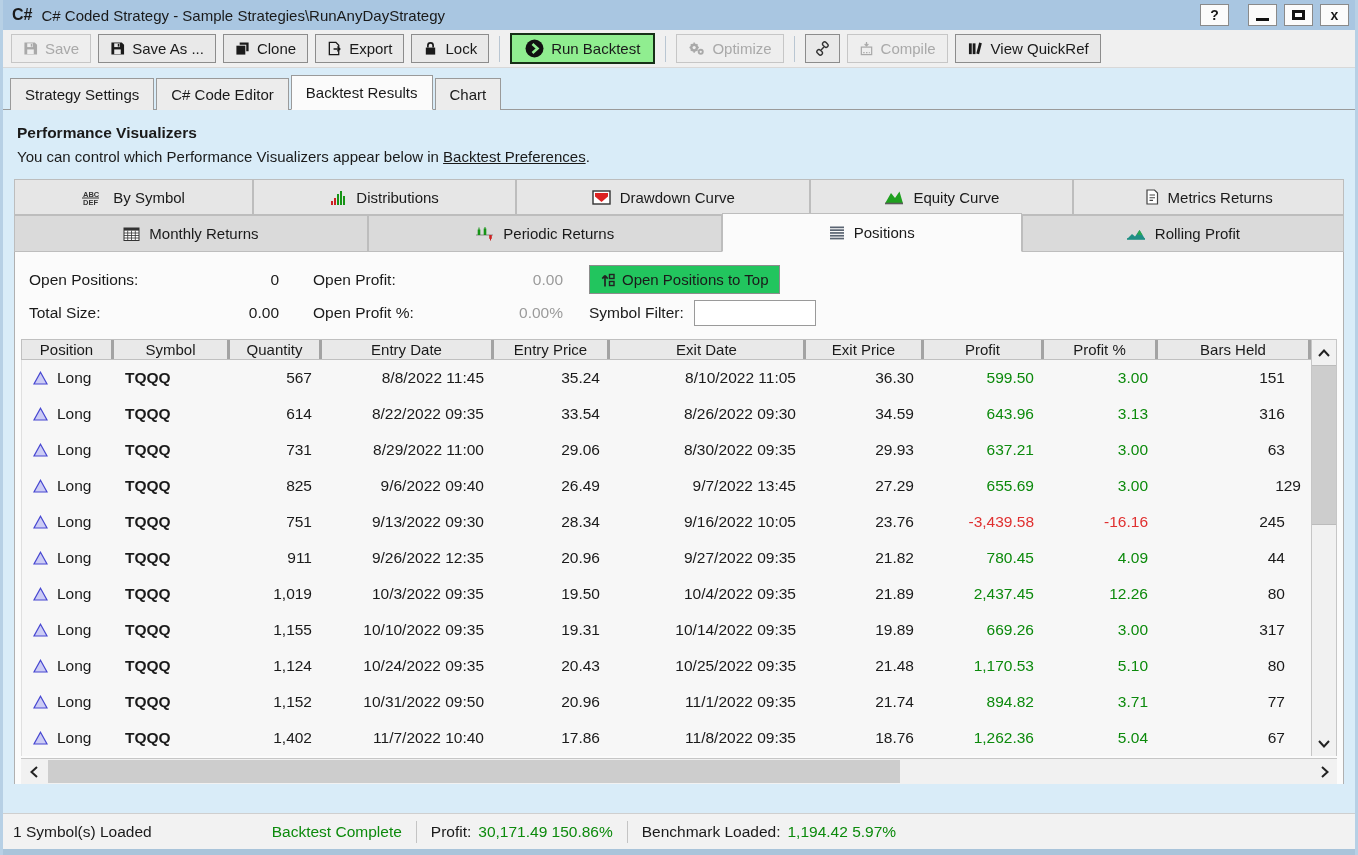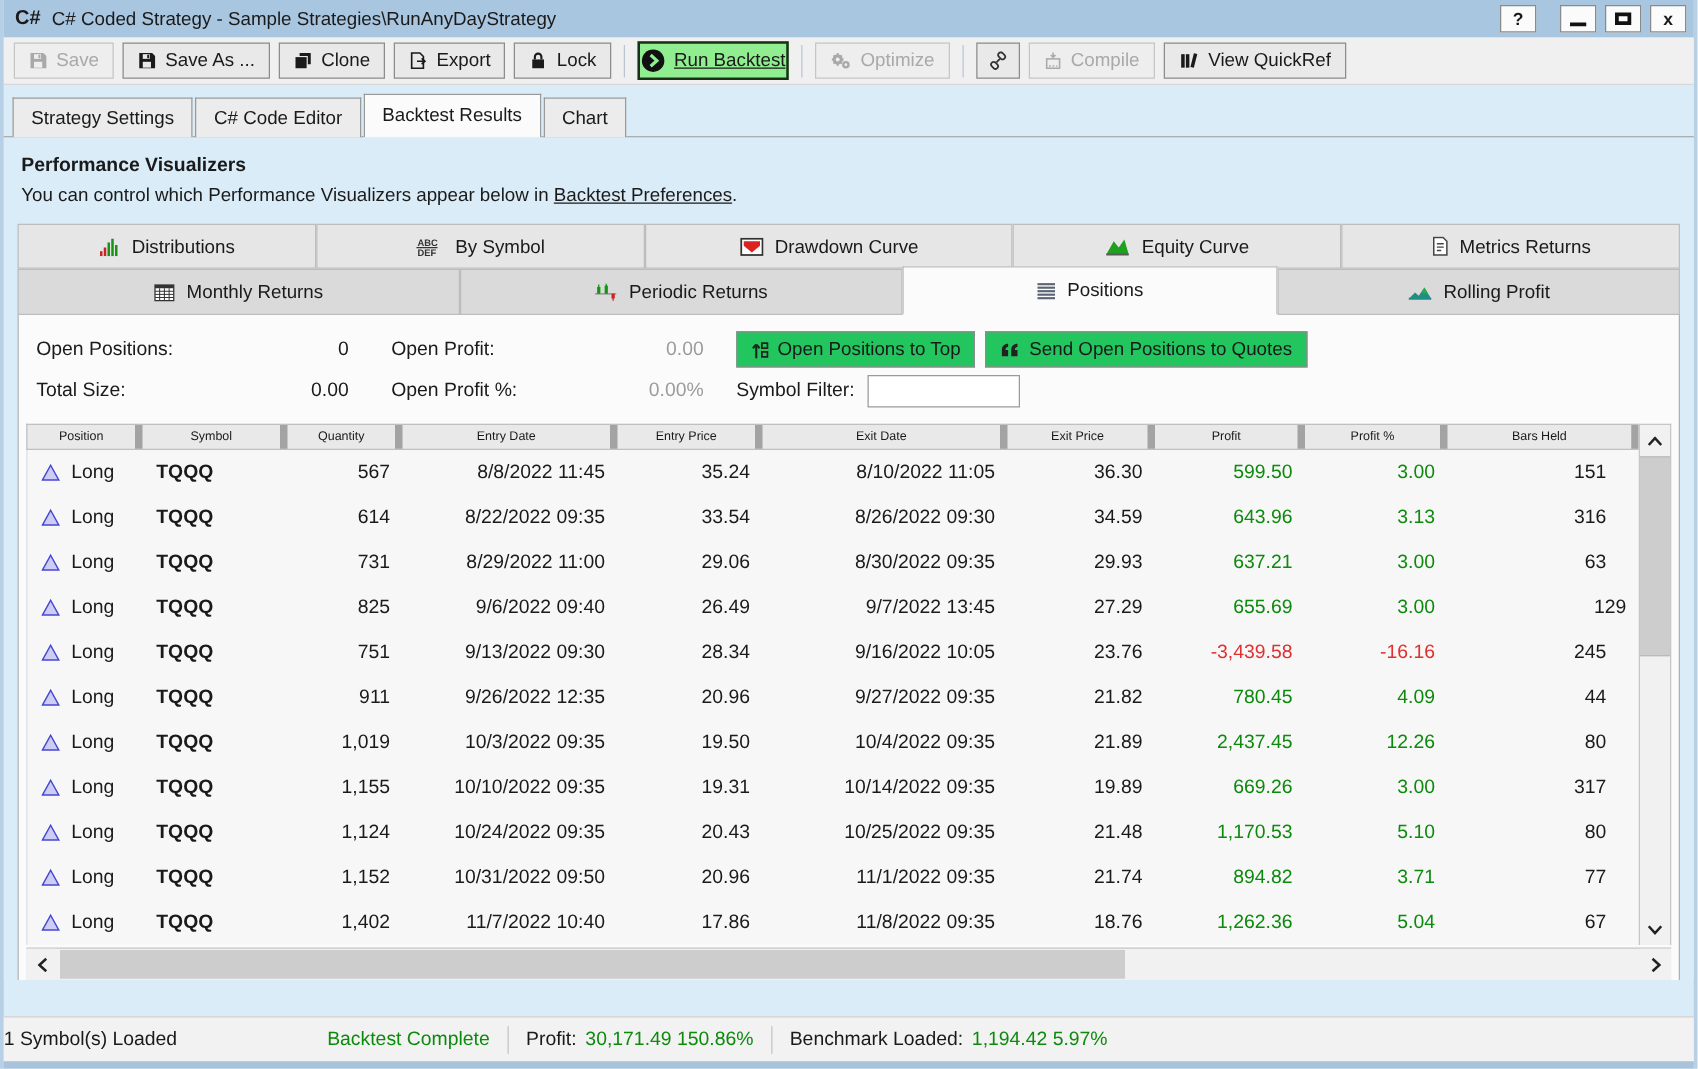--- a/index.html
+++ b/index.html
@@ -19,21 +19,21 @@
   .min-glyph { width:13px; height:3px; background:#111; margin-top:8px; }
   .max-glyph { width:13px; height:10px; border:3px solid #111; }
 
   
   .toolbar { height:38px; background:#f0f0f0; border-bottom:1px solid #d8d8d8; display:flex; align-items:center;
              padding:0 8px; gap:7px; flex:none; }
   .btn { height:29px; padding:0 11px; background:#e9e9e9; border:1px solid #8c8c8c; display:flex; align-items:center;
          gap:7px; font-size:15px; white-space:nowrap; cursor:default; }
   .btn svg { flex:none; }
   .btn.disabled { color:#a9a9a9; border-color:#c6c6c6; background:#eeeeee; }
-  .btn.run { background:#90ee90; border:2px solid #173117; font-size:15px; padding:0 1px; height:31px;text-decoration:underline; }
+  .btn.run { background:#90ee90; border:2px solid #173117; font-size:15px; padding:0 13px; height:31px; }
   .tsep { width:1px; height:26px; background:#b9c6d2; margin:0 3px; }
   .icon-only { padding:0 9px; }
 
   
   .maintabs-wrap { padding:10px 0 0 7px; border-bottom:1px solid #9a9a9a; display:flex; flex:none; background:#d9ecf8; }
   .maintab { height:32px; padding:0 14px; display:flex; align-items:center; background:#ececec;
              border:1px solid #9a9a9a; border-bottom:none; margin-right:2px; margin-bottom:-1px; font-size:15px; cursor:default; }
   .maintab.active { background:#fbfbfb; height:35px; margin-top:-3px; border-bottom:1px solid #fbfbfb; }
 
   
@@ -65,22 +65,22 @@
   .panel .btn { background:#22c55e; }
   .sf-label { margin-left:26px; font-size:15.5px; }
   .sf-input { margin-left:10px; width:122px; height:26px; border:1px solid #9a9a9a; background:#fff; font:inherit; padding:0 5px; }
 
   
   .table-zone { display:flex; margin-top:4px; }
   .table-main { flex:1; }
   :root { --cols: 92px 116px 92px 172px 116px 196px 118px 120px 114px 1fr; }
   .thead { display:grid; grid-template-columns:var(--cols); background:#e9e9e9;
            border-top:1px solid #c0c0c0; border-bottom:1px solid #c0c0c0; border-left:1px solid #c0c0c0; }
-  .th { height:19px; display:flex; align-items:center; justify-content:center; font-size:10px;
-        border-right:6px solid #a3a3a3; cursor:default; }
+  .th { height:19px; display:flex; align-items:center; justify-content:center; font-size:15px;
+        border-right:3px solid #a3a3a3; cursor:default; }
   .tbody { background:#f7f7f7; border-left:1px solid #e0e0e0; }
   .trow { display:grid; grid-template-columns:var(--cols); height:36px; align-items:center; }
   .td { font-size:15.5px; }
   .c-pos { display:flex; align-items:center; gap:9px; padding-left:11px; }
   .c-sym { padding-left:11px;font-weight:bold; }
   .num { text-align:right; padding-right:10px; }
   .td.pos { color:#0c8a0c; }
   .td.neg { color:#e03030; }
   .tri { width:15px; height:14px; }
   .tri polygon { fill:#ccccf5; stroke:#4747d1; stroke-width:1.2; }
@@ -91,21 +91,21 @@
   .vtrack { flex:1; position:relative; }
   .vthumb { position:absolute; top:0; left:0; right:0; height:160px; background:#cdcdcd; border-top:1px solid #bbb; border-bottom:1px solid #bbb; }
   .hscroll { height:26px; margin-top:2px; border-top:1px solid #c6c6c6; background:#f1f1f1; display:flex; align-items:stretch; }
   .hbtn { width:25px; display:flex; align-items:center; justify-content:center; background:#f1f1f1; flex:none; cursor:default; }
   .htrack { flex:1; position:relative; }
   .hthumb { position:absolute; left:2px; top:1px; bottom:1px; width:852px; background:#cdcdcd; }
   .chev { stroke:#222; stroke-width:2; fill:none; }
 
   
   .statusbar { height:36px; background:#f2f2f2; border-top:1px solid #cfcfcf; display:flex; align-items:center;
-               padding:0 0; flex:none; font-size:15.5px; margin-top:29px; }
+               padding:0 10px; flex:none; font-size:15.5px; margin-top:29px; }
   .green { color:#0c8a0c; }
   .ssep { width:1px; height:22px; background:#c4c4c4; margin:0 14px; }
   .sb-backtest { margin-left:120px; }
   .sb-vlabel { margin-right:7px; }
   .bottom-strip { height:6px; background:#a9c4da; flex:none; }
 </style>
 </head>
 <body>
 
 <div class="window">
@@ -216,36 +216,36 @@
     <div class="maintab">Chart</div>
   </div>
 
   <div class="content">
     <div class="pv-heading">Performance Visualizers</div>
     <div class="pv-sub"><span>You can control which Performance Visualizers appear below in </span><span class="pv-link">Backtest Preferences</span><span>.</span></div>
 
     <div class="vistabs">
       <div class="visrow1">
         <div class="vistab">
+          <svg width="22" height="17" viewBox="0 0 22 17">
+              <text x="1" y="7.5" font-size="7.5" font-weight="bold" fill="#333" font-family="Liberation Sans, sans-serif">ABC</text>
+              <text x="1" y="16" font-size="7.5" font-weight="bold" fill="#333" font-family="Liberation Sans, sans-serif">DEF</text>
+              <line x1="0" y1="9" x2="17" y2="9" stroke="#333"></line>
+            </svg>
+          <span>By Symbol</span>
+        </div>
+        <div class="vistab">
           <svg width="17" height="15" viewBox="0 0 17 15">
               <rect x="1" y="11" width="2" height="4" fill="#cc2222"></rect>
               <rect x="4" y="8" width="2" height="7" fill="#cc2222"></rect>
               <rect x="7" y="4" width="2" height="11" fill="#169416"></rect>
               <rect x="10" y="1" width="2" height="14" fill="#169416"></rect>
               <rect x="13" y="6" width="2" height="9" fill="#169416"></rect>
             </svg>
           <span>Distributions</span>
-        </div>
-        <div class="vistab">
-          <svg width="22" height="17" viewBox="0 0 22 17">
-              <text x="1" y="7.5" font-size="7.5" font-weight="bold" fill="#333" font-family="Liberation Sans, sans-serif">ABC</text>
-              <text x="1" y="16" font-size="7.5" font-weight="bold" fill="#333" font-family="Liberation Sans, sans-serif">DEF</text>
-              <line x1="0" y1="9" x2="17" y2="9" stroke="#333"></line>
-            </svg>
-          <span>By Symbol</span>
         </div>
         <div class="vistab">
           <svg width="19" height="15" viewBox="0 0 19 15">
               <rect x="1" y="1" width="17" height="13" fill="#fff" stroke="#333" stroke-width="1.4"></rect>
               <path d="M3 3h13v3.5L9.5 12 3 6.5z" fill="#dd2222"></path>
             </svg>
           <span>Drawdown Curve</span>
         </div>
         <div class="vistab">
           <svg width="20" height="15" viewBox="0 0 20 15">
@@ -313,27 +313,20 @@
             <span class="ilabel2">Open Profit:</span>
             <span class="ival2 muted">0.00</span>
             <span class="info-actions">
               <span class="btn">
                 <svg width="14" height="16" viewBox="0 0 14 16">
                     <path d="M4 14.5V3.5M4 3.5 1.3 6.6M4 3.5l2.7 3.1" stroke="#222" stroke-width="1.7" fill="none"></path>
                     <rect x="8.5" y="2.5" width="4.5" height="4" fill="none" stroke="#222" stroke-width="1.4"></rect>
                     <rect x="8.5" y="9.5" width="4.5" height="4" fill="none" stroke="#222" stroke-width="1.4"></rect>
                   </svg>
                 <span>Open Positions to Top</span>
-              </span>
-              <span class="btn">
-                <svg width="16" height="12" viewBox="0 0 16 12">
-                    <path d="M1.5 11V6c0-3.2 2-5 5-5v2.6C4.8 3.6 4.4 4.8 4.4 6h2.1v5z" fill="#222"></path>
-                    <path d="M9 11V6c0-3.2 2-5 5-5v2.6c-1.7 0-2.1 1.2-2.1 2.4H14v5z" fill="#222"></path>
-                  </svg>
-                <span>Send Open Positions to Quotes</span>
               </span>
             </span>
           </div>
           <div class="info-row">
             <span class="ilabel">Total Size:</span>
             <span class="ival">0.00</span>
             <span class="ilabel2">Open Profit %:</span>
             <span class="ival2 muted">0.00%</span>
             <span class="sf-label">Symbol Filter:</span>
             <input class="sf-input" type="text" value="" style="">

